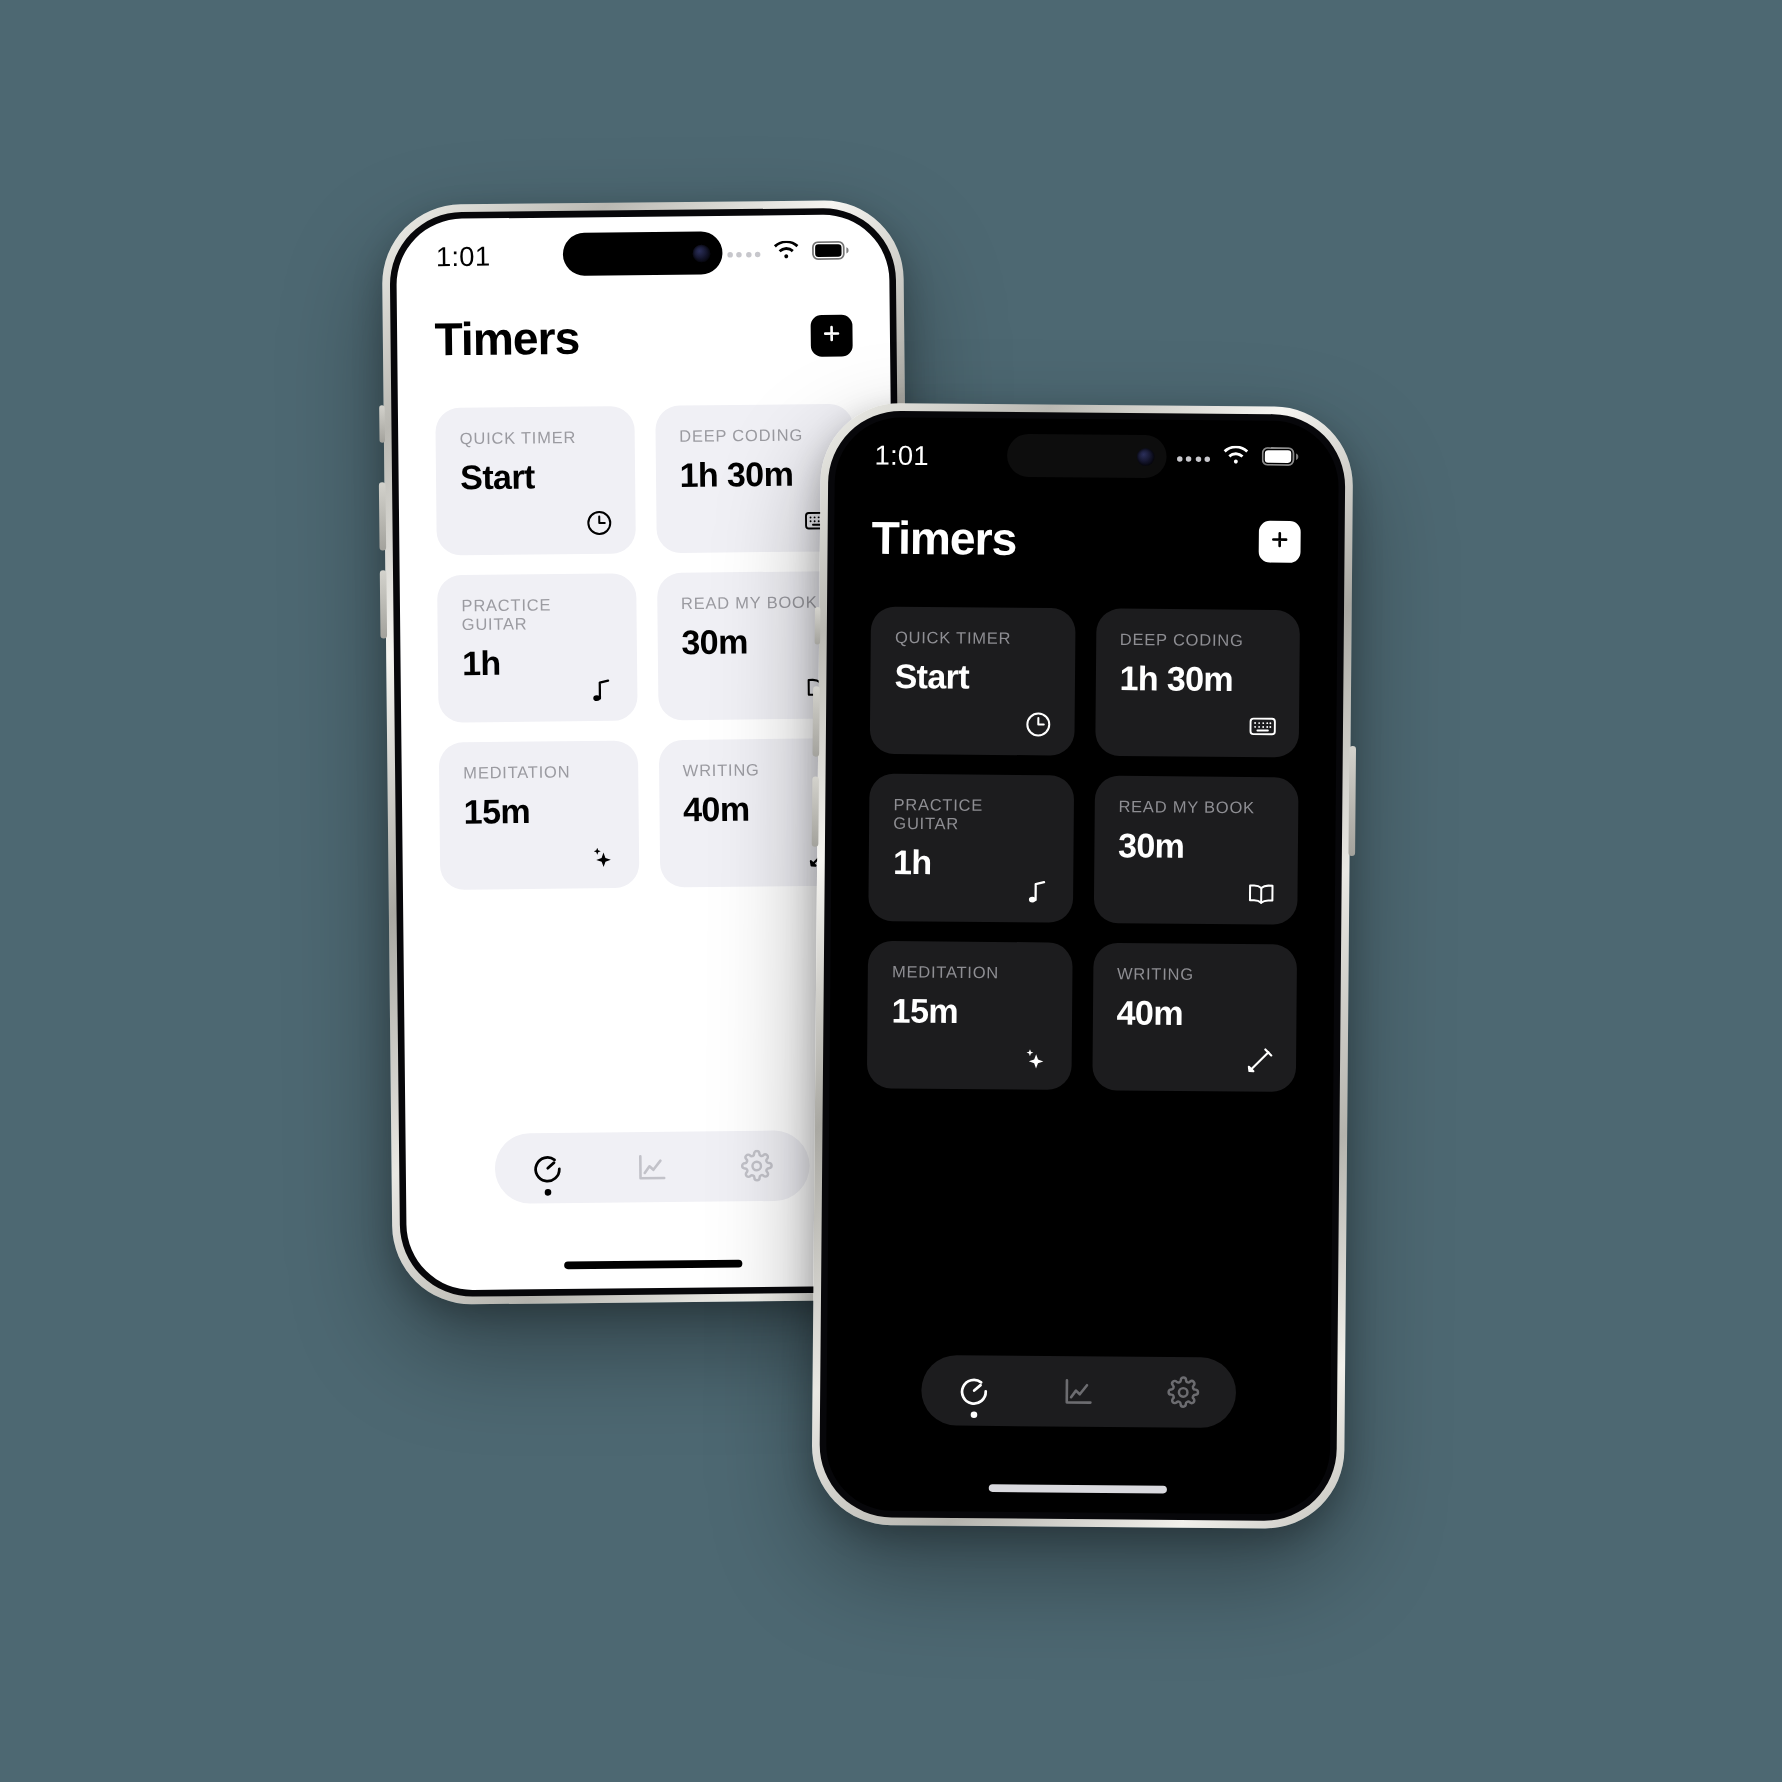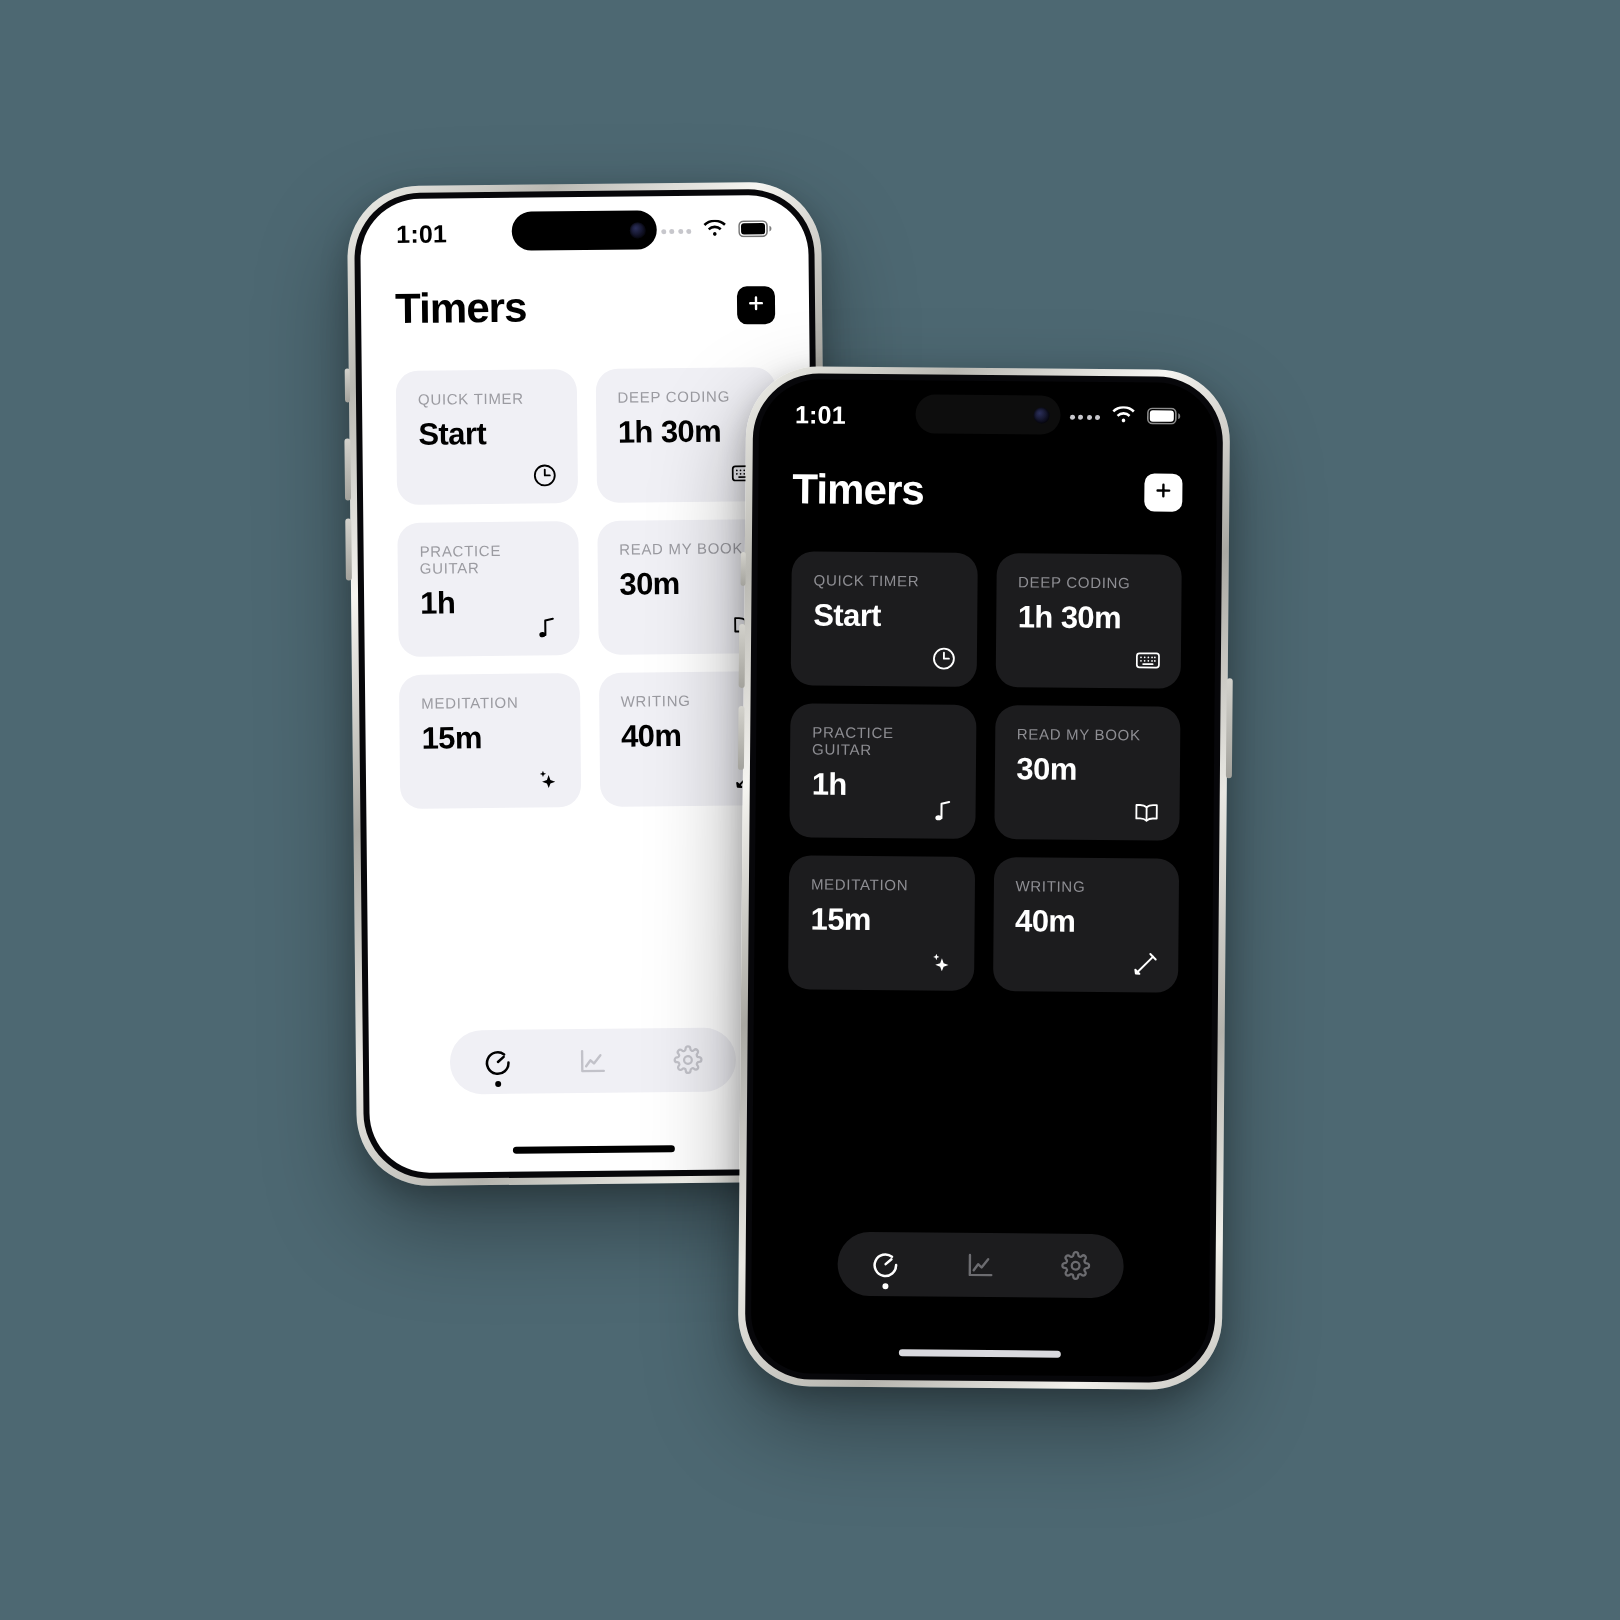--- a/index.html
+++ b/index.html
@@ -77,21 +77,21 @@
   }
   #phone-dark .island { background:#0d0d0d; }
 
   
   .statusbar {
     position:absolute; top:0; left:0; right:0; height:66px;
     display:flex; align-items:center; justify-content:space-between;
     padding:0 36px;
     z-index:5;
   }
-  .sb-time { font-size:25px; font-weight:700; letter-spacing:.2px; line-height:1; margin-top:4px;}
+  .sb-time { font-size:25px; font-weight:400; letter-spacing:.2px; line-height:1; margin-top:4px;}
   .sb-right { display:flex; align-items:center; gap:11px; margin-top:4px;}
   .sb-dots { display:flex; gap:3.5px; align-items:center; }
   .sb-dots i { width:5px; height:5px; border-radius:50%; display:block; background:#c7c7cc; }
   .light .sb-time { color:#000; }
   .dark  .sb-time { color:#fff; }
   .light .sb-ink  { color:#000; }
   .dark  .sb-ink  { color:#fff; }
 
   
   .app-header {

